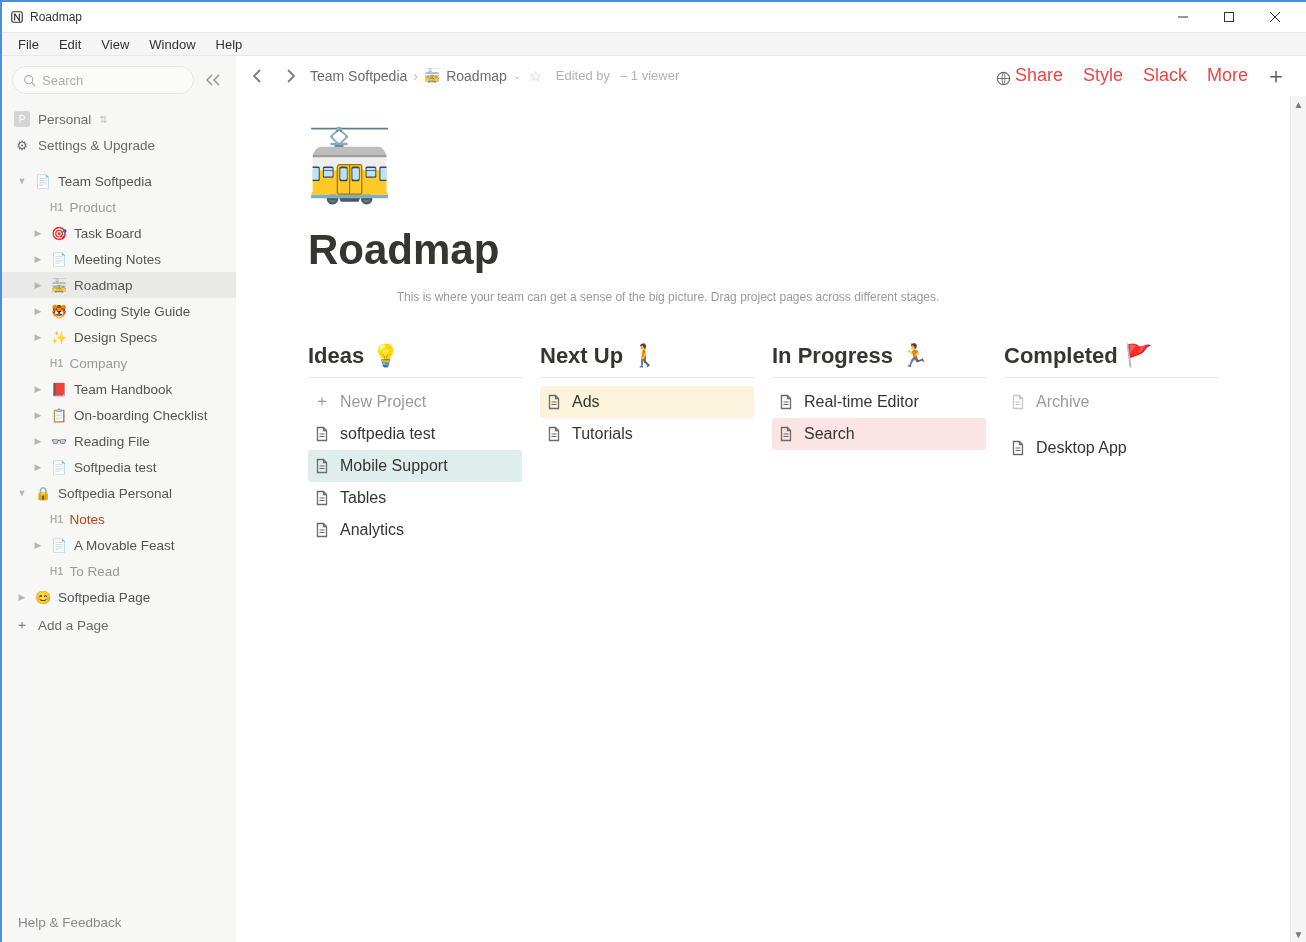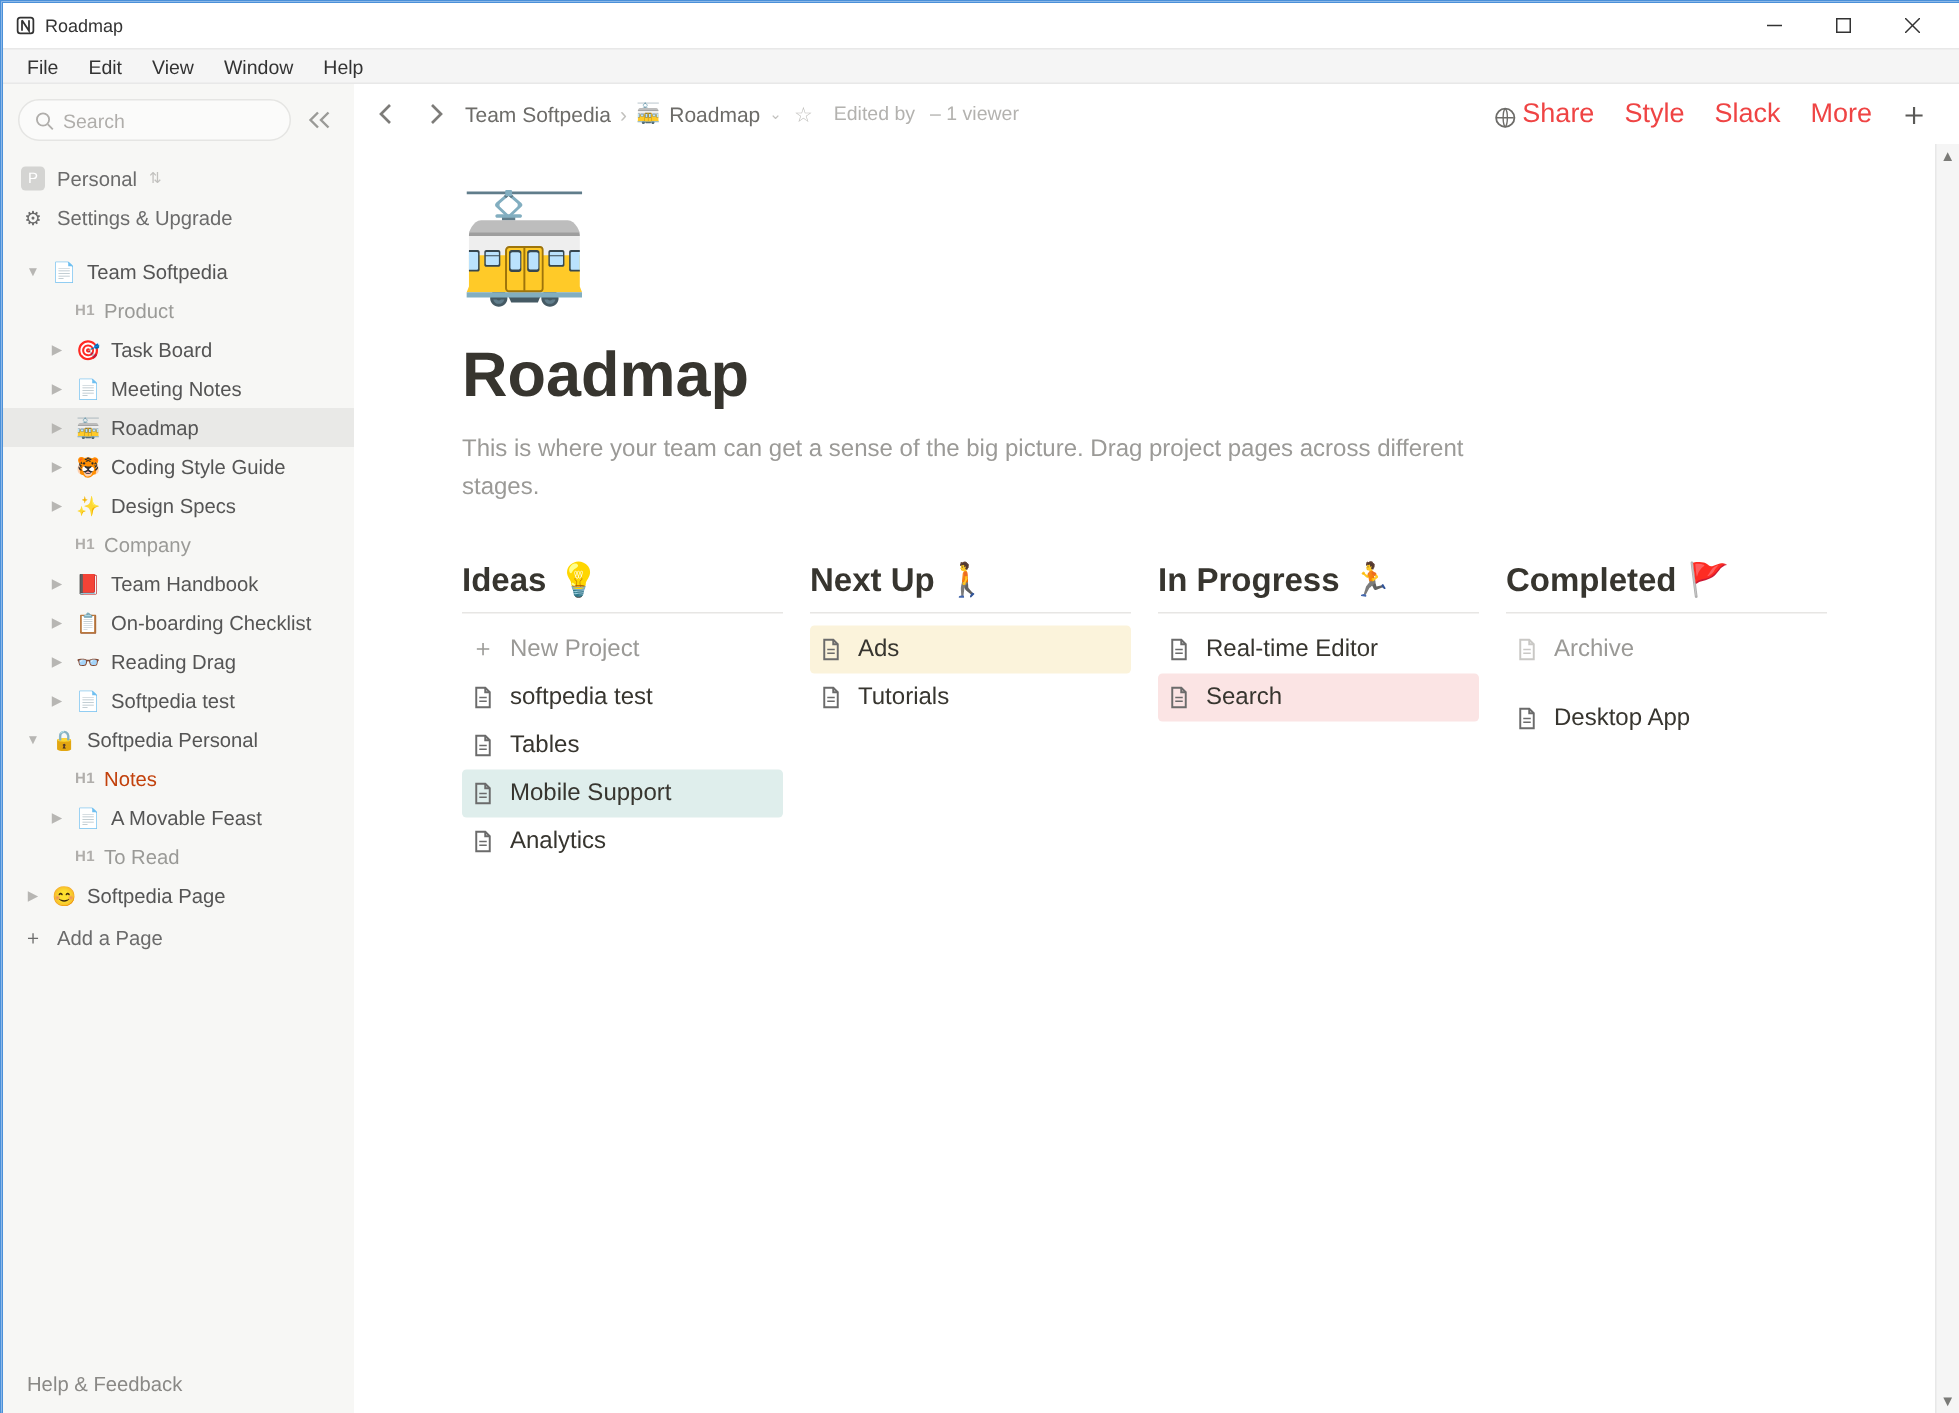--- a/index.html
+++ b/index.html
@@ -52,21 +52,21 @@
 .crumb .small-ico { font-size:13px; }
 .editedby { color:#b3b2af; font-size:13px; margin-left:6px; }
 .topbar .spacer { flex:1; }
 .topact { display:flex; align-items:flex-end; gap:4px; padding:2px 6px; color:#ef4444; font-size:18px; }
 .topact svg { width:15px; height:15px; }
 .plusbtn { width:28px; height:28px; display:flex; align-items:center; justify-content:center; color:#5a5957; font-size:22px; }
 
 .page { padding: 28px 60px 40px 72px; overflow:auto; height: calc(100% - 40px); }
 .page-emoji { width:84px; height:84px; display:flex; align-items:center; justify-content:center; font-size:70px; margin-bottom:18px; }
 .page-title { font-size:42px; font-weight:700; color:#37352f; margin-bottom:14px; }
-.page-desc { font-size:16px; color:#9b9a97; line-height:1.55; max-width:720px; margin-bottom:36px; }
+.page-desc { font-size:12px; color:#9b9a97; line-height:1.55; max-width:720px; margin-bottom:36px;text-align:center; }
 
 .board { display:flex; gap:18px; }
 .col { width:214px; }
 .col-head { display:flex; align-items:center; gap:8px; font-size:22px; font-weight:600; color:#37352f; padding-bottom:8px; border-bottom:1px solid #e7e6e4; margin-bottom:8px; }
 .col-head .emoji { font-size:22px; }
 .cards { display:flex; flex-direction:column; }
 .card-item { display:flex; align-items:center; gap:10px; height:32px; padding:0 6px; border-radius:3px; }
 .card-item .pi { width:16px; height:16px; display:inline-flex; }
 .card-item .pi svg{width:16px;height:16px;}
 .card-item .ct { font-size:16px; color:#37352f; }
@@ -201,21 +201,21 @@
           <span class="label">Team Handbook</span>
         </div>
         <div class="tree-item depth1">
           <span class="disclosure">▶</span>
           <span class="ico">📋</span>
           <span class="label">On-boarding Checklist</span>
         </div>
         <div class="tree-item depth1">
           <span class="disclosure">▶</span>
           <span class="ico">👓</span>
-          <span class="label">Reading Drag</span>
+          <span class="label">Reading File</span>
         </div>
         <div class="tree-item depth1">
           <span class="disclosure">▶</span>
           <span class="ico">📄</span>
           <span class="label">Softpedia test</span>
         </div>
         <div class="tree-item depth0">
           <span class="disclosure">▼</span>
           <span class="ico">🔒</span>
           <span class="label">Softpedia Personal</span>
@@ -314,41 +314,41 @@
                 <span class="pi">
                   <svg class="page-icon-svg" viewBox="0 0 16 16">
                     <path d="M3.5 1.5h6l3 3v10h-9z" stroke="#6b6b6b"></path>
                     <path d="M9.5 1.5v3h3" stroke="#6b6b6b"></path>
                     <line x1="5.5" y1="8" x2="10.5" y2="8" stroke="#6b6b6b"></line>
                     <line x1="5.5" y1="10.5" x2="10.5" y2="10.5" stroke="#6b6b6b"></line>
                   </svg>
                 </span>
                 <span class="ct">softpedia test</span>
               </div>
+              <div class="card-item hl-teal" style="">
+                <span class="pi">
+                  <svg class="page-icon-svg" viewBox="0 0 16 16">
+                    <path d="M3.5 1.5h6l3 3v10h-9z" stroke="#6b6b6b"></path>
+                    <path d="M9.5 1.5v3h3" stroke="#6b6b6b"></path>
+                    <line x1="5.5" y1="8" x2="10.5" y2="8" stroke="#6b6b6b"></line>
+                    <line x1="5.5" y1="10.5" x2="10.5" y2="10.5" stroke="#6b6b6b"></line>
+                  </svg>
+                </span>
+                <span class="ct">Mobile Support</span>
+              </div>
               <div class="card-item" style="">
                 <span class="pi">
                   <svg class="page-icon-svg" viewBox="0 0 16 16">
                     <path d="M3.5 1.5h6l3 3v10h-9z" stroke="#6b6b6b"></path>
                     <path d="M9.5 1.5v3h3" stroke="#6b6b6b"></path>
                     <line x1="5.5" y1="8" x2="10.5" y2="8" stroke="#6b6b6b"></line>
                     <line x1="5.5" y1="10.5" x2="10.5" y2="10.5" stroke="#6b6b6b"></line>
                   </svg>
                 </span>
                 <span class="ct">Tables</span>
-              </div>
-              <div class="card-item hl-teal" style="">
-                <span class="pi">
-                  <svg class="page-icon-svg" viewBox="0 0 16 16">
-                    <path d="M3.5 1.5h6l3 3v10h-9z" stroke="#6b6b6b"></path>
-                    <path d="M9.5 1.5v3h3" stroke="#6b6b6b"></path>
-                    <line x1="5.5" y1="8" x2="10.5" y2="8" stroke="#6b6b6b"></line>
-                    <line x1="5.5" y1="10.5" x2="10.5" y2="10.5" stroke="#6b6b6b"></line>
-                  </svg>
-                </span>
-                <span class="ct">Mobile Support</span>
               </div>
               <div class="card-item" style="">
                 <span class="pi">
                   <svg class="page-icon-svg" viewBox="0 0 16 16">
                     <path d="M3.5 1.5h6l3 3v10h-9z" stroke="#6b6b6b"></path>
                     <path d="M9.5 1.5v3h3" stroke="#6b6b6b"></path>
                     <line x1="5.5" y1="8" x2="10.5" y2="8" stroke="#6b6b6b"></line>
                     <line x1="5.5" y1="10.5" x2="10.5" y2="10.5" stroke="#6b6b6b"></line>
                   </svg>
                 </span>

